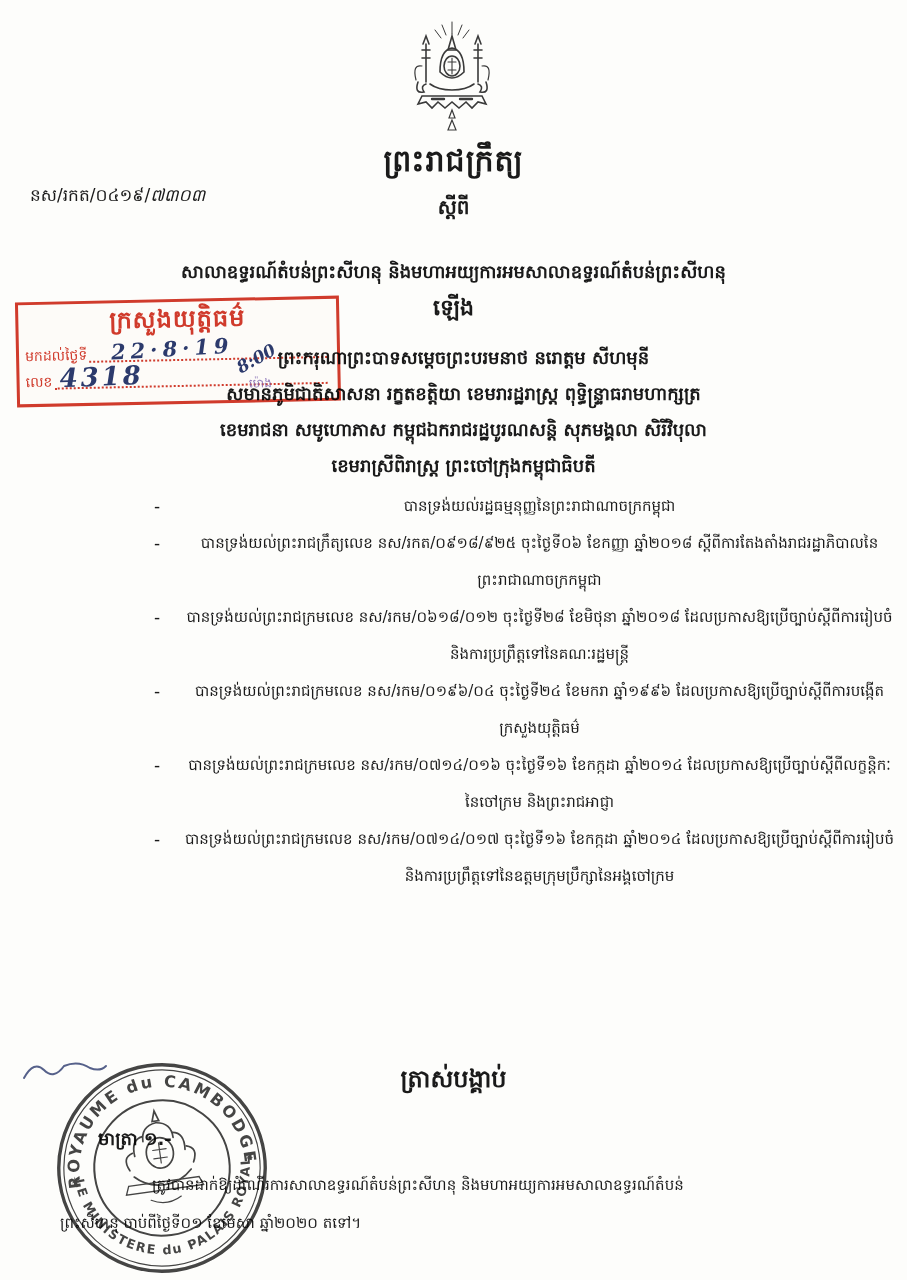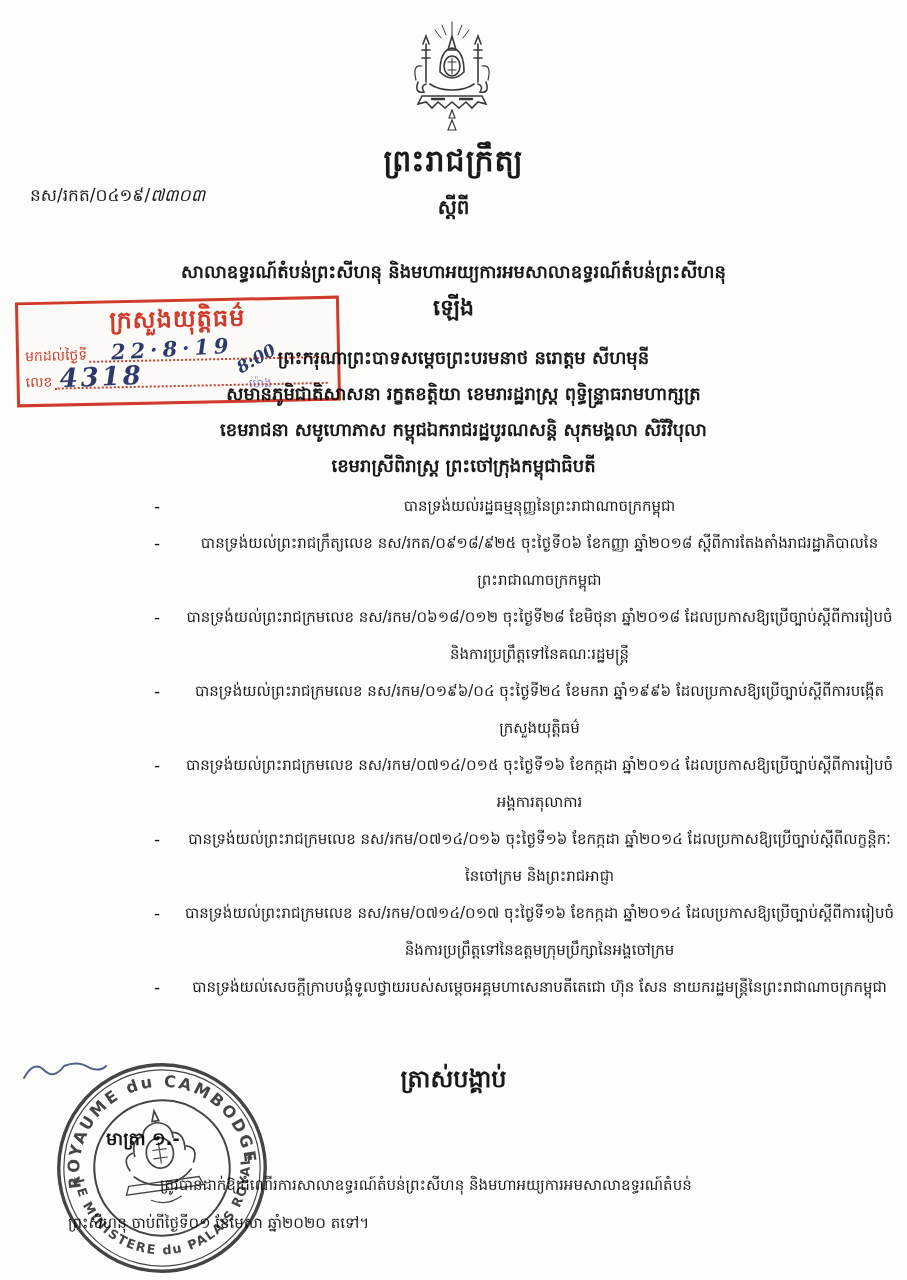--- a/index.html
+++ b/index.html
@@ -25,21 +25,21 @@
   .royal-title{position:absolute;left:60px;right:40px;top:340px;text-align:center;
     font-weight:bold;font-size:18px;line-height:36px;}
 
   .citations{position:absolute;left:150px;top:488px;width:745px;margin:0;padding:0;
     list-style:none;font-size:15px;line-height:37px;text-align:center;}
   .citations li{position:relative;padding-left:34px;margin:0;}
   .citations li::before{content:"-";position:absolute;left:4px;top:0;font-size:17px;}
 
   .order-heading{top:1064px;font-size:24px;font-weight:bold;}
 
-  .article{position:absolute;left:68px;top:1120px;width:815px;font-size:15px;line-height:38px;}
+  .article{position:absolute;left:60px;top:1120px;width:815px;font-size:15px;line-height:38px;}
   .article .article-label{font-weight:bold;font-size:18px;margin-left:38px;margin-bottom:8px;}
   .article .l1{margin-left:92px;white-space:nowrap;}
   .article .l2{margin-left:0;white-space:nowrap;}
 
   
   .stamp-red{
     position:absolute;left:16px;top:299px;width:318px;height:99px;
     border:3px solid #d23b2c;background:rgba(255,252,250,.55);
     transform:rotate(-1.2deg);color:#d23b2c;z-index:5;
     mix-blend-mode:multiply;
@@ -120,24 +120,22 @@
     <div class="nowrap">សមានភូមិជាតិសាសនា រក្ខតខត្តិយា ខេមរារដ្ឋរាស្ត្រ ពុទ្ធិន្ទ្រាធរាមហាក្សត្រ</div>
     <div class="nowrap">ខេមរាជនា សមូហោភាស កម្ពុជឯករាជរដ្ឋបូរណសន្តិ សុភមង្គលា សិរីវិបុលា</div>
     <div class="nowrap">ខេមរាស្រីពិរាស្ត្រ ព្រះចៅក្រុងកម្ពុជាធិបតី</div>
   </div>
 
   <ul class="citations">
     <li>បានទ្រង់យល់រដ្ឋធម្មនុញ្ញនៃព្រះរាជាណាចក្រកម្ពុជា</li>
     <li>បានទ្រង់យល់ព្រះរាជក្រឹត្យលេខ នស/រកត/០៩១៨/៩២៥ ចុះថ្ងៃទី០៦ ខែកញ្ញា ឆ្នាំ២០១៨ ស្តីពីការតែងតាំងរាជរដ្ឋាភិបាលនៃព្រះរាជាណាចក្រកម្ពុជា</li>
     <li>បានទ្រង់យល់ព្រះរាជក្រមលេខ នស/រកម/០៦១៨/០១២ ចុះថ្ងៃទី២៨ ខែមិថុនា ឆ្នាំ២០១៨ ដែលប្រកាសឱ្យប្រើច្បាប់ស្តីពីការរៀបចំ និងការប្រព្រឹត្តទៅនៃគណៈរដ្ឋមន្ត្រី</li>
     <li>បានទ្រង់យល់ព្រះរាជក្រមលេខ នស/រកម/០១៩៦/០៤ ចុះថ្ងៃទី២៤ ខែមករា ឆ្នាំ១៩៩៦ ដែលប្រកាសឱ្យប្រើច្បាប់ស្តីពីការបង្កើតក្រសួងយុត្តិធម៌</li>
-    <li>បានទ្រង់យល់ព្រះរាជក្រមលេខ នស/រកម/០៧១៤/០១៥ ចុះថ្ងៃទី១៦ ខែកក្កដា ឆ្នាំ២០១៤ ដែលប្រកាសឱ្យប្រើច្បាប់ស្តីពីការរៀបចំអង្គការតុលាការ</li>
     <li>បានទ្រង់យល់ព្រះរាជក្រមលេខ នស/រកម/០៧១៤/០១៦ ចុះថ្ងៃទី១៦ ខែកក្កដា ឆ្នាំ២០១៤ ដែលប្រកាសឱ្យប្រើច្បាប់ស្តីពីលក្ខន្តិកៈនៃចៅក្រម និងព្រះរាជអាជ្ញា</li>
     <li>បានទ្រង់យល់ព្រះរាជក្រមលេខ នស/រកម/០៧១៤/០១៧ ចុះថ្ងៃទី១៦ ខែកក្កដា ឆ្នាំ២០១៤ ដែលប្រកាសឱ្យប្រើច្បាប់ស្តីពីការរៀបចំ និងការប្រព្រឹត្តទៅនៃឧត្តមក្រុមប្រឹក្សានៃអង្គចៅក្រម</li>
-    <li>បានទ្រង់យល់សេចក្តីក្រាបបង្គំទូលថ្វាយរបស់សម្តេចអគ្គមហាសេនាបតីតេជោ ហ៊ុន សែន នាយករដ្ឋមន្ត្រីនៃព្រះរាជាណាចក្រកម្ពុជា</li>
   </ul>
 
   <div class="center order-heading nowrap">ត្រាស់បង្គាប់</div>
 
   <div class="article">
     <div class="article-label nowrap">មាត្រា ១.-</div>
     <div class="l1">ត្រូវបានដាក់ឱ្យដំណើរការសាលាឧទ្ធរណ៍តំបន់ព្រះសីហនុ និងមហាអយ្យការអមសាលាឧទ្ធរណ៍តំបន់</div>
     <div class="l2">ព្រះសីហនុ ចាប់ពីថ្ងៃទី០១ ខែមេសា ឆ្នាំ២០២០ តទៅ។</div>
   </div>
 

